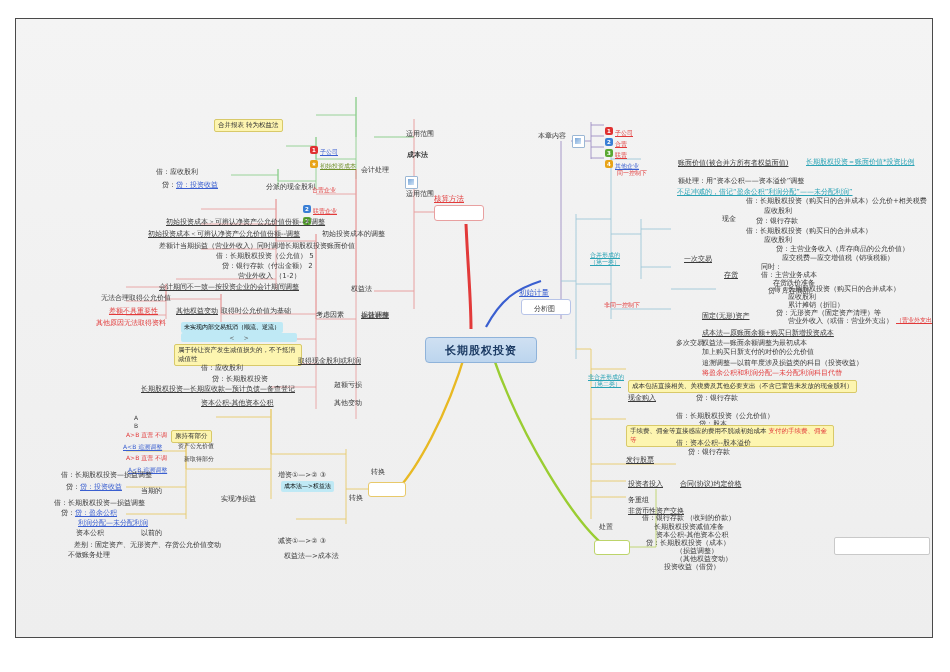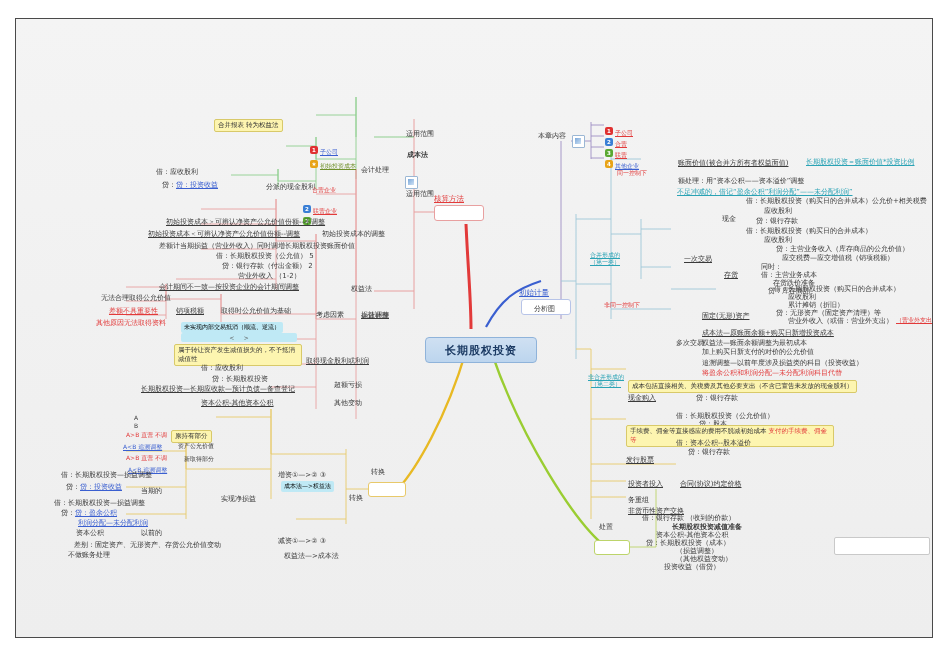--- a/index.html
+++ b/index.html
@@ -201,34 +201,34 @@
     <div class="nd t u" style="left:150px;top:199px;">初始投资成本＞可辨认净资产公允价值份额--不调整</div>
     <div class="nd t" style="left:132px;top:211px;text-decoration:underline;">初始投资成本＜可辨认净资产公允价值份额--调整</div>
     <div class="nd t" style="left:143px;top:223px;">差额计当期损益（营业外收入）同时调增长期股权投资账面价值</div>
     <div class="nd t" style="left:200px;top:233px;">借：长期股权投资（公允值）     5</div>
     <div class="nd t" style="left:206px;top:243px;">贷：银行存款（付出金额）     2</div>
     <div class="nd t" style="left:222px;top:253px;">营业外收入          （1-2）</div>
     <div class="nd t u" style="left:143px;top:264px;">会计期间不一致—按投资企业的会计期间调整</div>
 
     <div class="nd t" style="left:85px;top:275px;">无法合理取得公允价值</div>
     <div class="nd t red u" style="left:93px;top:288px;">差额不具重要性</div>
-    <div class="nd t u" style="left:160px;top:288px;">销项税额</div>
+    <div class="nd t u" style="left:160px;top:288px;">其他权益变动</div>
     <div class="nd t red" style="left:80px;top:300px;">其他原因无法取得资料</div>
     <div class="nd t" style="left:205px;top:288px;">取得时公允价值为基础</div>
     <div class="nd t" style="left:300px;top:292px;">考虑因素</div>
     <div class="nd t u" style="left:345px;top:292px;">损益调整</div>
 
     <div class="boxC" style="left:165px;top:303px;">未实现内部交易抵消（顺流、逆流）</div>
     <div class="boxC" style="left:165px;top:314px;width:110px;text-align:center;">
       <span class="arrowrow">&lt;&nbsp;&nbsp;&nbsp;&nbsp;&nbsp;&gt;</span>
     </div>
     <div class="note" style="left:158px;top:325px;max-width:120px;white-space:normal;">
       <span>属于转让资产发生减值损失的，不予抵消  减值性</span>
     </div>
-    <div class="nd t u" style="left:290px;top:338px;text-align:center;">取得现金股利或利润</div>
+    <div class="nd t u" style="left:282px;top:338px;text-align:center;">取得现金股利或利润</div>
     <div class="nd t" style="left:185px;top:345px;">借：应收股利</div>
     <div class="nd t" style="left:196px;top:356px;">贷：长期股权投资</div>
     <div class="nd t u" style="left:125px;top:366px;">长期股权投资—长期应收款—预计负债—备查登记</div>
     <div class="nd t" style="left:318px;top:362px;">超额亏损</div>
     <div class="nd t u" style="left:185px;top:380px;">资本公积-其他资本公积</div>
     <div class="nd t" style="left:318px;top:380px;">其他变动</div>
 
     <div class="nd t6" style="left:118px;top:396px;">A</div>
     <div class="nd t6" style="left:118px;top:404px;">B</div>
     <div class="nd t6 red" style="left:110px;top:413px;">A&gt;B 直营  不调</div>
@@ -323,21 +323,21 @@
     </div>
     <div class="nd t" style="left:660px;top:420px;">借：资本公积--股本溢价</div>
     <div class="nd t" style="left:672px;top:429px;">贷：银行存款</div>
     <div class="nd t u" style="left:610px;top:437px;">发行股票</div>
     <div class="nd t u" style="left:612px;top:461px;">投资者投入</div>
     <div class="nd t u" style="left:664px;top:461px;">合同(协议)约定价格</div>
     <div class="nd t" style="left:612px;top:477px;">务重组</div>
     <div class="nd t u" style="left:612px;top:488px;">非货币性资产交换</div>
 
     <div class="nd t" style="left:626px;top:495px;">借：银行存款  （收到的价款）</div>
-    <div class="nd t" style="left:656px;top:504px;font-weight:bold;">长期股权投资减值准备</div>
+    <div class="nd t" style="left:638px;top:504px;">长期股权投资减值准备</div>
     <div class="nd t" style="left:640px;top:512px;">资本公积-其他资本公积</div>
     <div class="nd t" style="left:630px;top:520px;">贷：长期股权投资（成本）</div>
     <div class="nd t" style="left:660px;top:528px;">（损益调整）</div>
     <div class="nd t" style="left:660px;top:536px;">（其他权益变动）</div>
     <div class="nd t" style="left:648px;top:544px;">投资收益（借贷）</div>
 
     <div class="inputbox" style="left:818px;top:518px;width:94px;height:16px;"></div>
 
   </div>
 </div>

